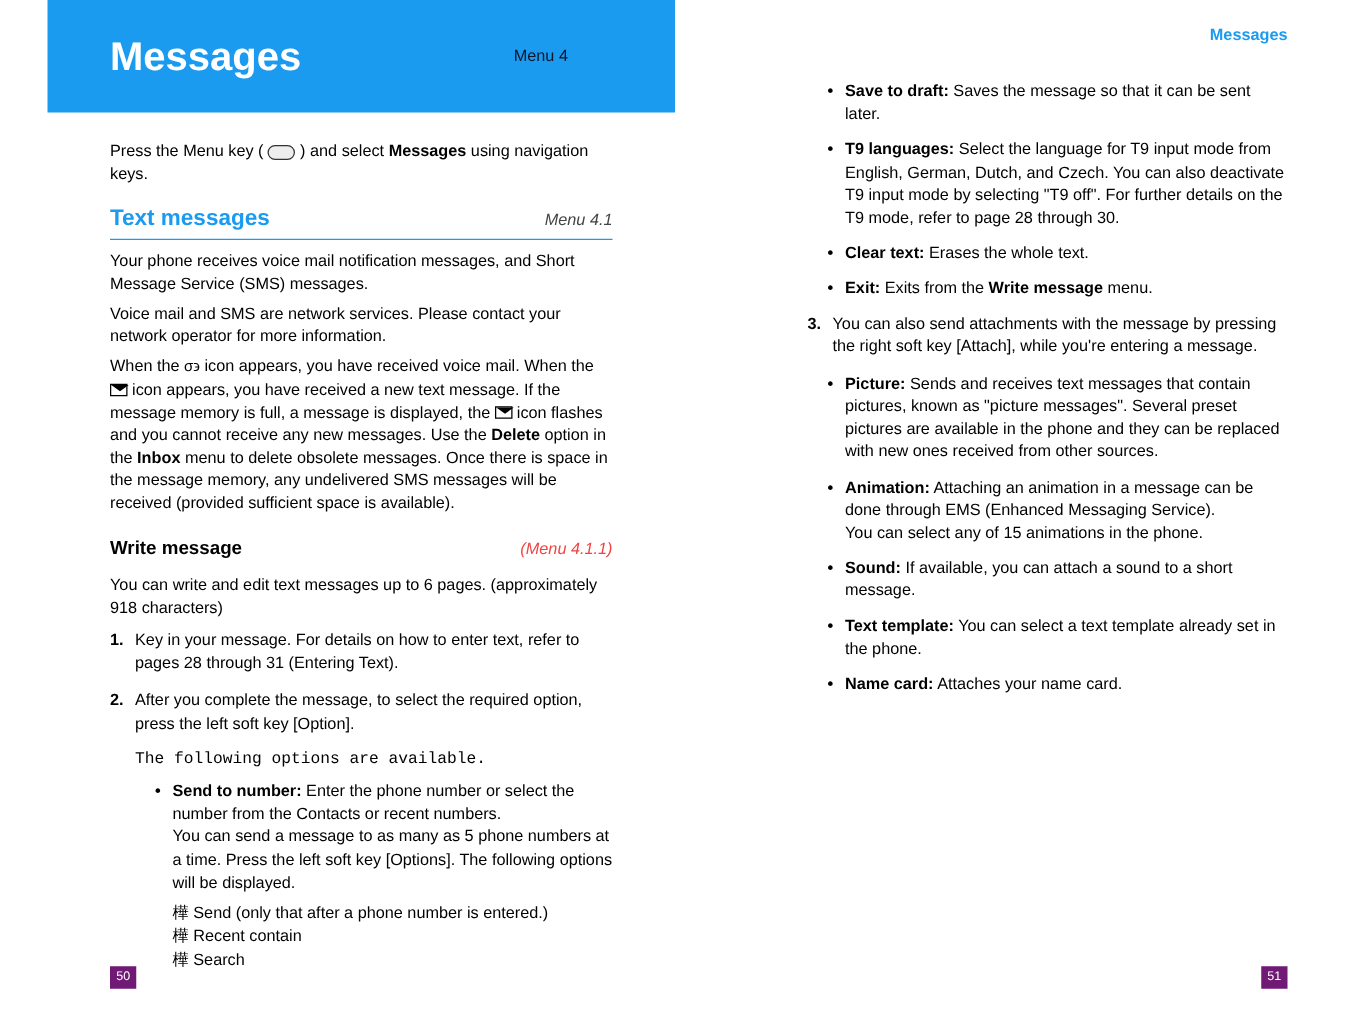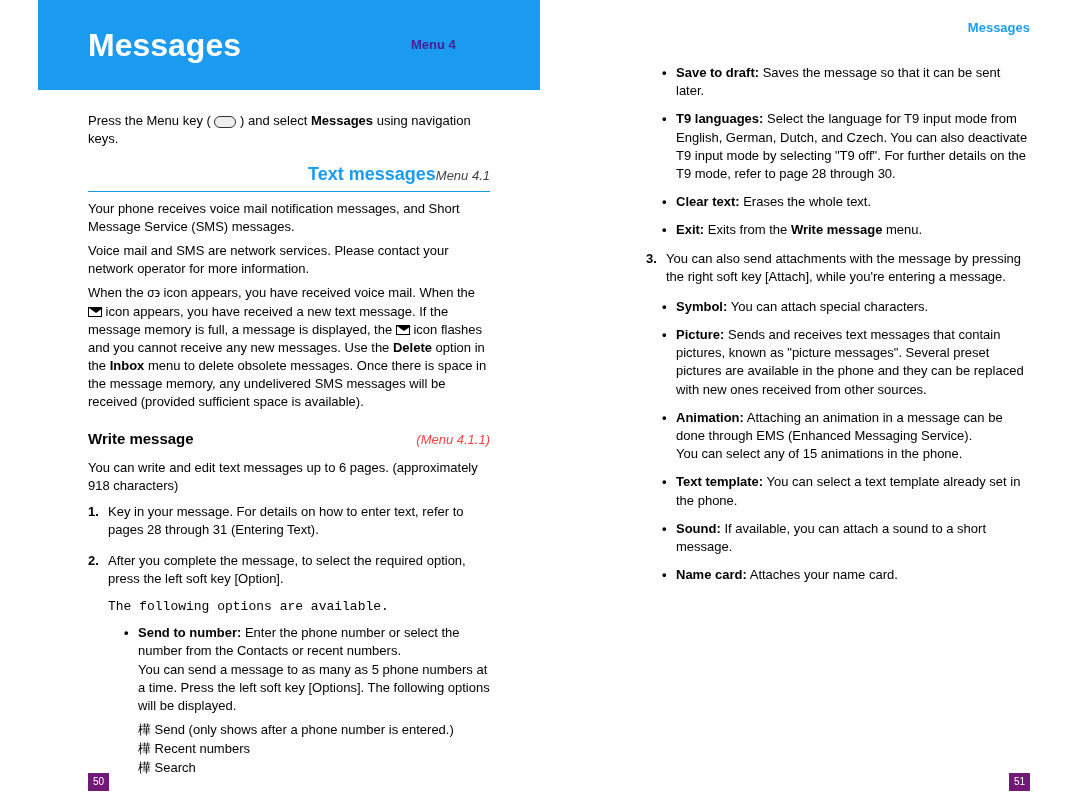--- a/index.html
+++ b/index.html
@@ -29,23 +29,23 @@
       display: flex;
       align-items: center;
       gap: 170px;
     }
     .blue-header h1 {
       color: #fff;
       font-size: 32px;
       font-weight: bold;
     }
     .menu-label {
-      color: #4c1d95;
-      font-size: 13px;
-      font-weight: bold;
+      color: #0f172a;
+      font-size: 13px;
+      font-weight: normal;
     }
     .right-header {
       height: 56px;
       margin-left: -50px;
       margin-right: -50px;
       padding-right: 50px;
       display: flex;
       align-items: center;
       justify-content: flex-end;
     }
@@ -53,21 +53,21 @@
       color: #1a9bf0;
       font-weight: bold;
       font-size: 13px;
     }
     .intro {
       margin-top: 22px;
       margin-bottom: 14px;
     }
     .subsection-row {
       display: flex;
-      justify-content: flex-end;
+      justify-content: space-between;
       align-items: baseline;
       border-bottom: 1px solid #1a9bf0;
       padding-bottom: 3px;
       margin-bottom: 8px;
     }
     .subsection-title {
       color: #1a9bf0;
       font-size: 18px;
       font-weight: bold;
     }
@@ -211,22 +211,22 @@
 
   <ol class="numbered">
     <li><span class="num">1.</span><span>Key in your message. For details on how to enter text, refer to pages 28 through 31 (Entering Text).</span></li>
     <li><span class="num">2.</span><span>After you complete the message, to select the required option, press the left soft key [Option].</span>
       <p class="note" style="padding-left:0; margin-top:10px;font-family:Liberation Mono, monospace;">The following options are available.</p>
       <ul class="bulleted">
         <li>
           <strong>Send to number:</strong><span> Enter the phone number or select the number from the Contacts or recent numbers.</span>
           <div>You can send a message to as many as 5 phone numbers at a time. Press the left soft key [Options]. The following options will be displayed.</div>
           <div class="sub-options" style="padding-left:0;">
-            <p>樺 Send (only shows after a phone number is entered.)</p>
-            <p>樺 Recent numbers</p>
+            <p>樺 Send (only that after a phone number is entered.)</p>
+            <p>樺 Recent contain</p>
             <p>樺 Search</p>
           </div>
         </li>
       </ul>
     </li>
   </ol>
 
   <div class="page-number">50</div>
 </div>
 
@@ -241,25 +241,24 @@
       <li><strong>T9 languages:</strong><span> Select the language for T9 input mode from English, German, Dutch, and Czech. You can also deactivate T9 input mode by selecting "T9 off". For further details on the T9 mode, refer to page 28 through 30.</span></li>
       <li><strong>Clear text:</strong><span> Erases the whole text.</span></li>
       <li><strong>Exit:</strong><span> Exits from the </span><strong>Write message</strong><span> menu.</span></li>
     </ul>
 
     <ol class="numbered">
       <li><span class="num">3.</span><span>You can also send attachments with the message by pressing the right soft key [Attach], while you're entering a message.</span></li>
     </ol>
 
     <ul class="bulleted">
-      <li><strong>Symbol:</strong><span> You can attach special characters.</span></li>
       <li><strong>Picture:</strong><span> Sends and receives text messages that contain pictures, known as "picture messages". Several preset pictures are available in the phone and they can be replaced with new ones received from other sources.</span></li>
       <li><strong>Animation:</strong><span> Attaching an animation in a message can be done through EMS (Enhanced Messaging Service).</span>
         <div>You can select any of 15 animations in the phone.</div>
       </li>
+      <li><strong>Sound:</strong><span> If available, you can attach a sound to a short message.</span></li>
       <li><strong>Text template:</strong><span> You can select a text template already set in the phone.</span></li>
-      <li><strong>Sound:</strong><span> If available, you can attach a sound to a short message.</span></li>
       <li><strong>Name card:</strong><span> Attaches your name card.</span></li>
     </ul>
   </div>
 
   <div class="page-number">51</div>
 </div>
 
 </body></html>

